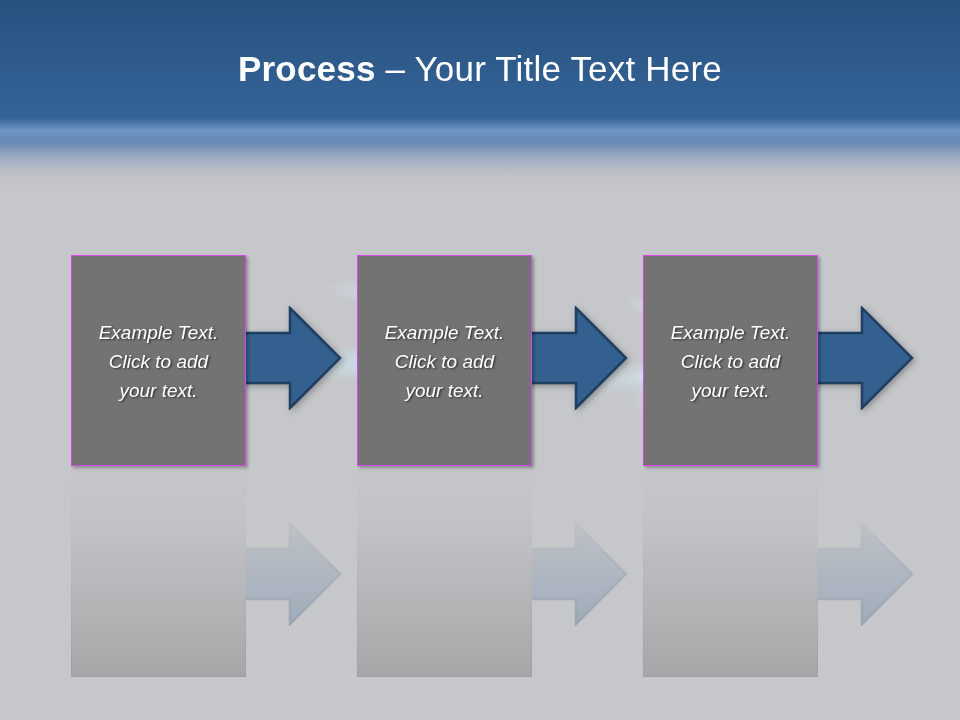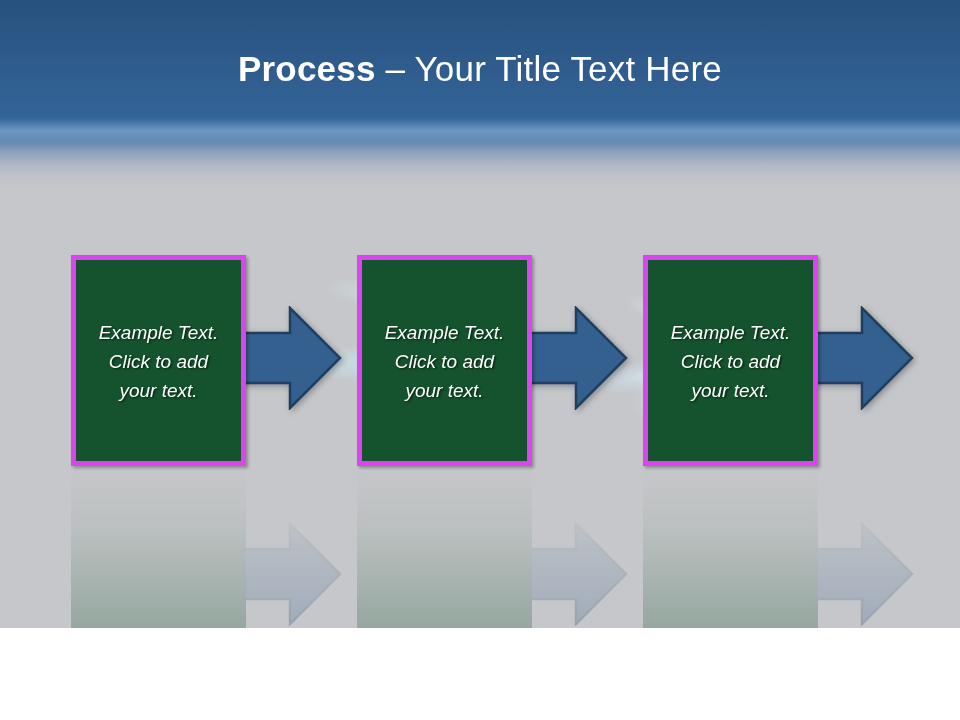--- a/index.html
+++ b/index.html
@@ -8,21 +8,21 @@
     padding: 0;
     background: #ffffff;
   }
   body {
     font-family: "Liberation Sans", sans-serif;
   }
 
   .slide {
     position: relative;
     width: 960px;
-    height: 628px;
+    height: 720px;
     overflow: hidden;
     background: #c6c7ca;
   }
 
   
   .bg-band {
     position: absolute;
     left: 0; top: 0;
     width: 960px;
     height: 200px;
@@ -99,22 +99,22 @@
   .title .strong { font-weight: bold; }
   .title .light  { font-weight: normal; }
 
   
   .stage {
     position: absolute;
   }
 
   .box {
     position: absolute;
-    background: #14532d;
-    border: 5px solid #d946ef;
+    background: #737373;
+    border: 1px solid #d946ef;
     box-sizing: border-box;
     box-shadow: 2px 2px 3px rgba(0,0,0,0.30);
     z-index: 3;
     padding-left: 12px;
   }
 
   .box-text {
     position: absolute;
     left: 6px;
     right: 6px;

